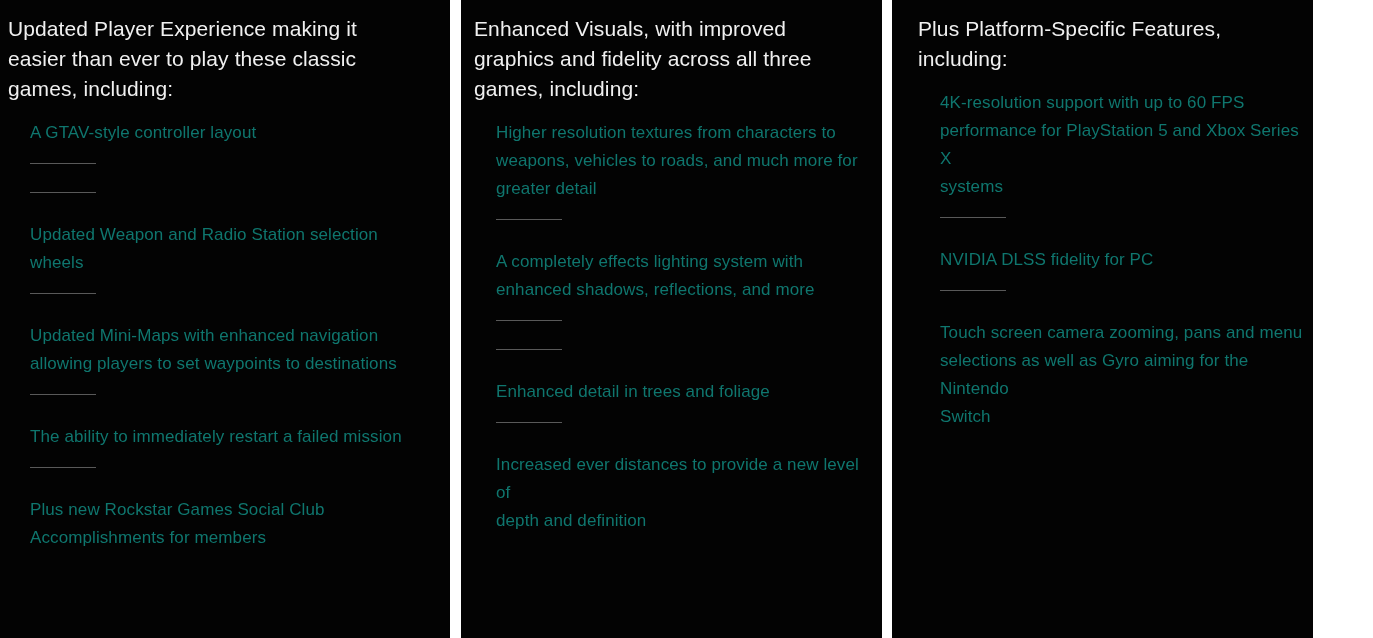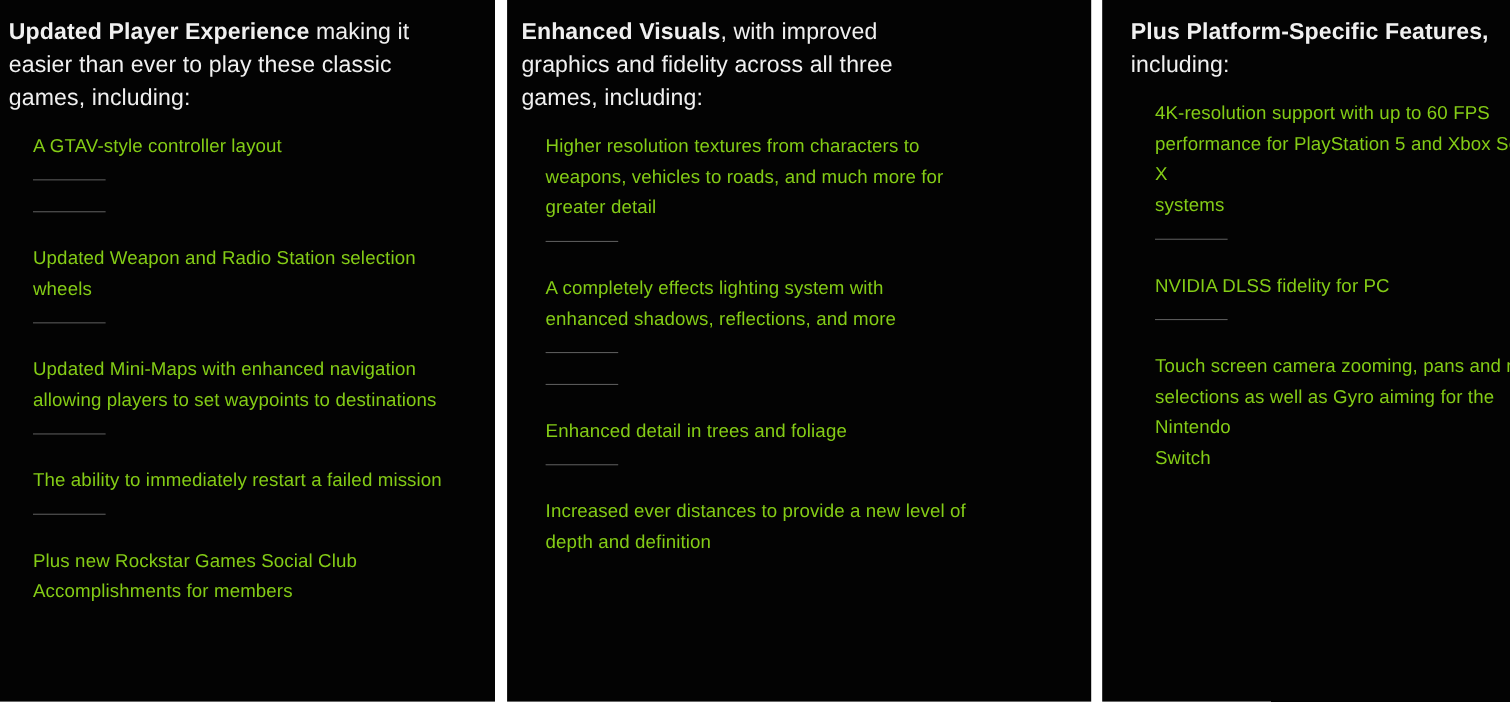--- a/index.html
+++ b/index.html
@@ -12,39 +12,39 @@
   .columns {
     display: flex;
     width: 1373px; height: 638px;
   }
   .panel {
     background: #030303;
     height: 638px;
     flex: 0 0 auto;
   }
   .panel-1 { width: 450px; padding: 14px 10px 0 8px;  margin-right: 11px; }
-  .panel-2 { width: 531px; padding: 14px 10px 0 13px; margin-right: 10px; }
+  .panel-2 { width: 421px; padding: 14px 10px 0 13px; margin-right: 10px; }
   .panel-3 { width: 421px; padding: 14px 10px 0 26px; }
   .col-heading {
     font-size: 21px;
     line-height: 30px;
     font-weight: 400;
     color: #f0f0f0;
     white-space: pre-line;
     letter-spacing: 0.1px;
   }
-  .col-heading strong { font-weight: 700; text-align: center; }
+  .col-heading strong { font-weight: 400; text-align: center; }
   .feature-list {
     margin: 15px 0 0 22px;
     list-style: none;
   }
   .feature-item {
     font-size: 17px;
     line-height: 28px;
-    color: #84cc16;
+    color: #0f766e;
     white-space: pre-line;
     letter-spacing: 0.1px;
   }
   .item-divider {
     width: 66px; height: 1px;
     background: #595959;
     margin: 16px 0 28px 0;
   }
 </style>
 </head>

